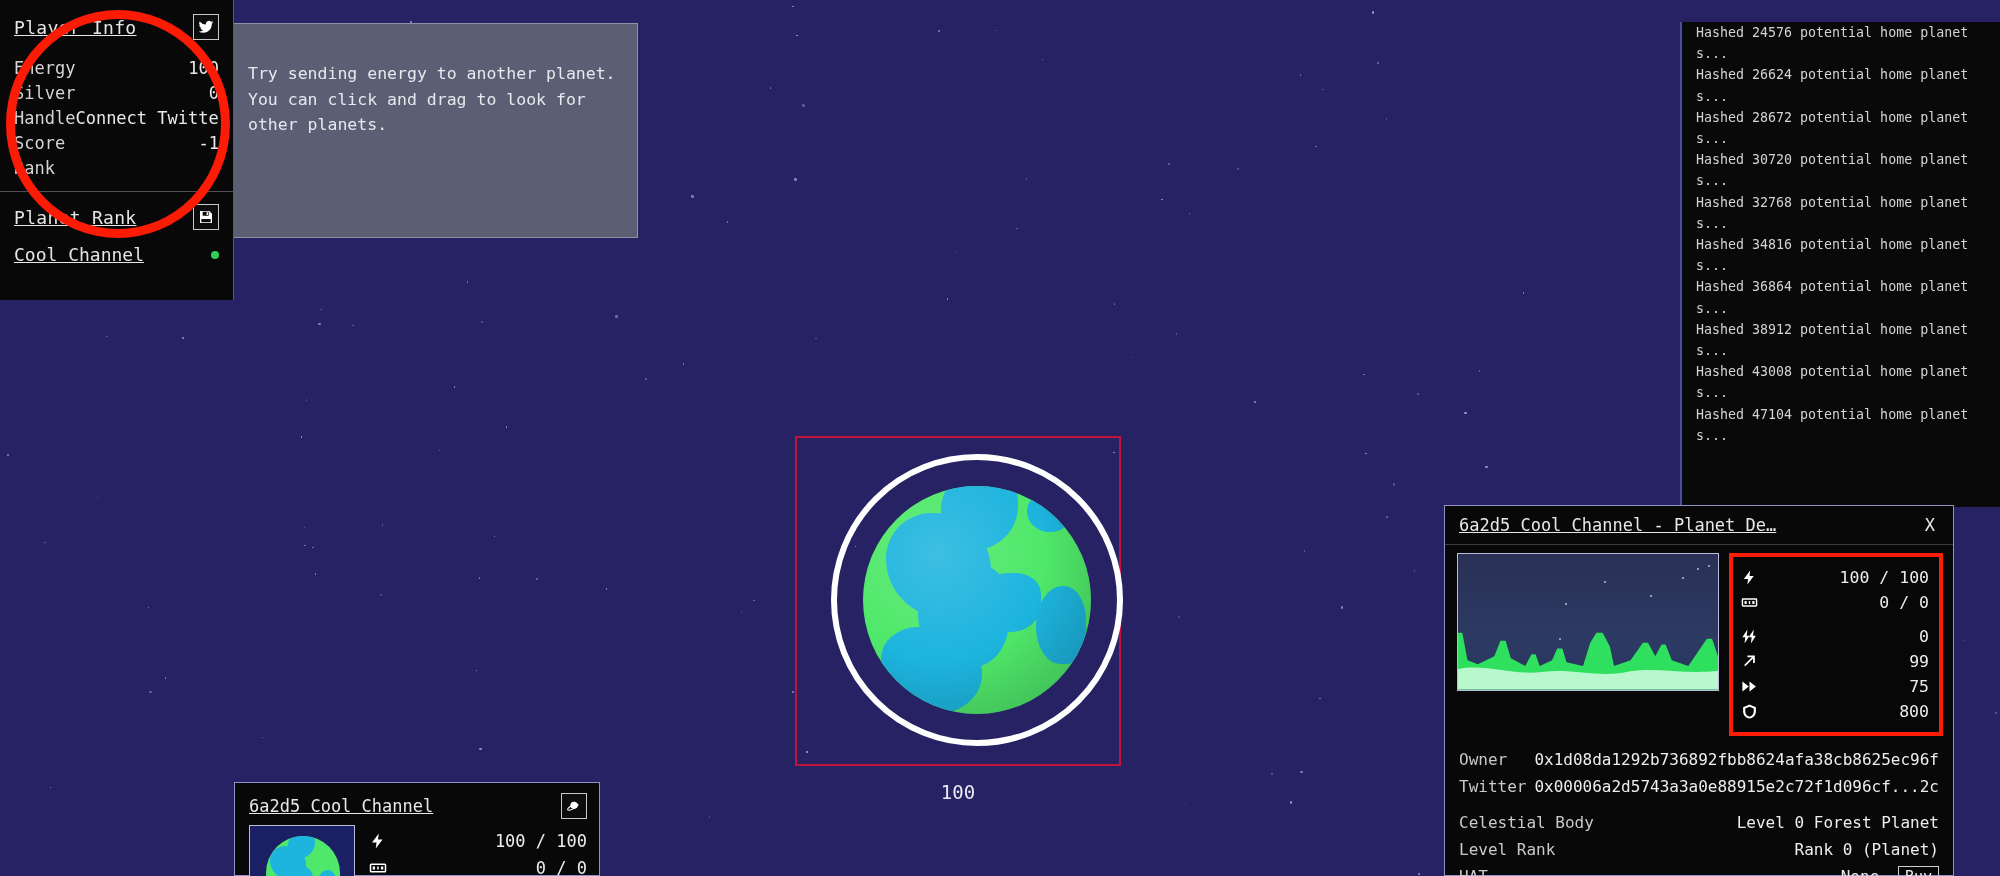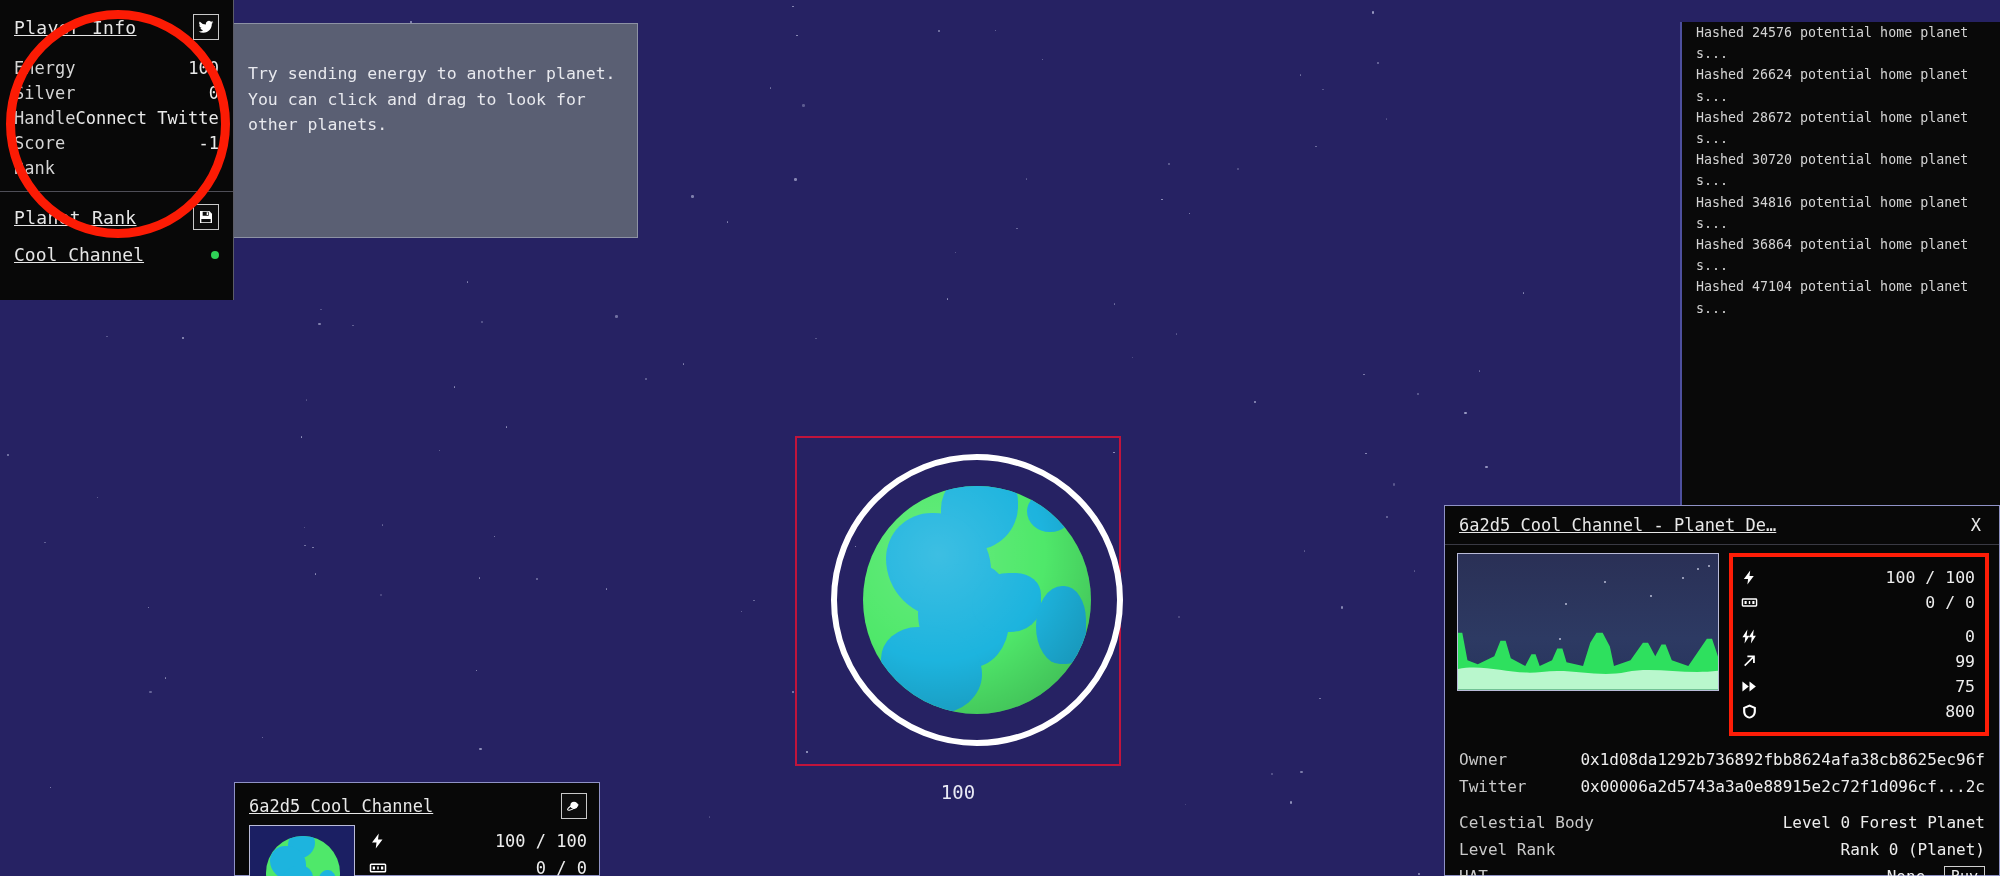--- a/index.html
+++ b/index.html
@@ -148,21 +148,21 @@
     line-height: 21.2px;
     padding: 0 6px 0 14px;
     overflow: hidden;
     z-index: 14;
   }
   #terminal .ln { white-space: pre-wrap; word-break: break-all; }
 
   
   #details {
     position: absolute; left: 1444px; top: 505px;
-    width: 556px; height: 371px;
+    width: 510px; height: 371px;
     background: #080808;
     border: 1px solid #8f92c6;
     color: #d6d6d6;
     font-size: 16px;
     z-index: 25;
   }
   #details .titlebar {
     display: flex; align-items: center; justify-content: space-between;
     padding: 9px 12px 9px 14px;
     border-bottom: 1px solid #3a3a44;
@@ -491,22 +491,25 @@
   <div id="tutorial">
     <div class="gap"></div>
     <p>Try sending energy to another planet. You can click and drag to look for other planets.</p>
   </div>
 
   <div id="terminal">
     <div class="ln">Hashed 24576 potential home planets...</div>
     <div class="ln">Hashed 26624 potential home planets...</div>
     <div class="ln">Hashed 28672 potential home planets...</div>
     <div class="ln">Hashed 30720 potential home planets...</div>
+    <div class="ln">Hashed 32768 potential home planets...</div>
     <div class="ln">Hashed 34816 potential home planets...</div>
     <div class="ln">Hashed 36864 potential home planets...</div>
+    <div class="ln">Hashed 38912 potential home planets...</div>
+    <div class="ln">Hashed 43008 potential home planets...</div>
     <div class="ln">Hashed 47104 potential home planets...</div>
 
   </div>
 
   <div id="details">
     <div class="titlebar">
       <span class="t">6a2d5 Cool Channel - Planet De…</span>
       <span class="x">X</span>
     </div>
 

